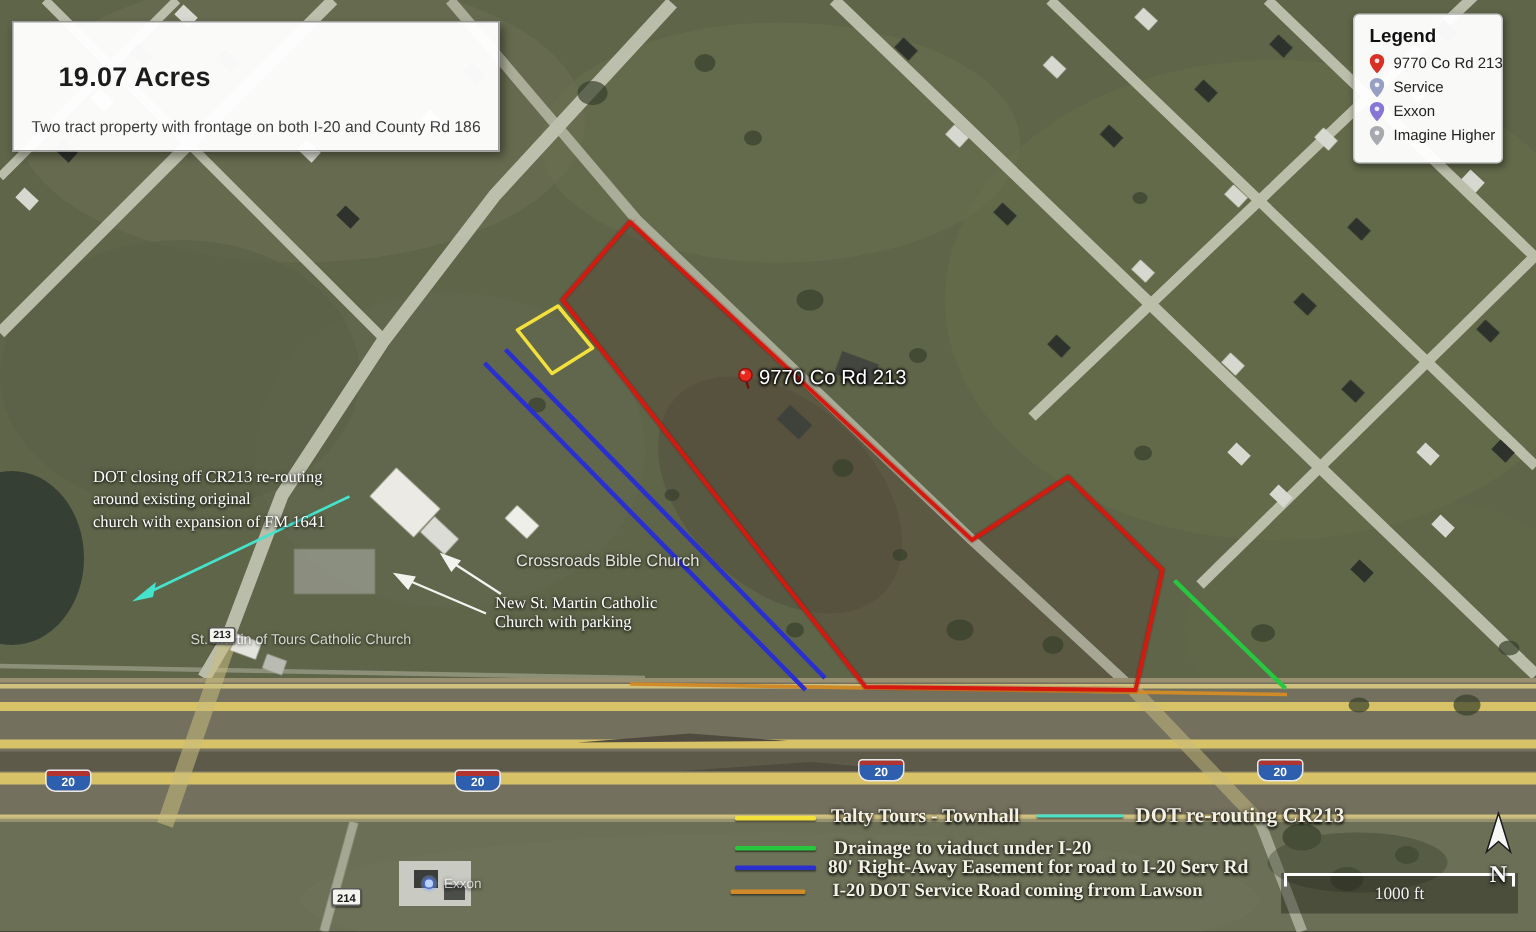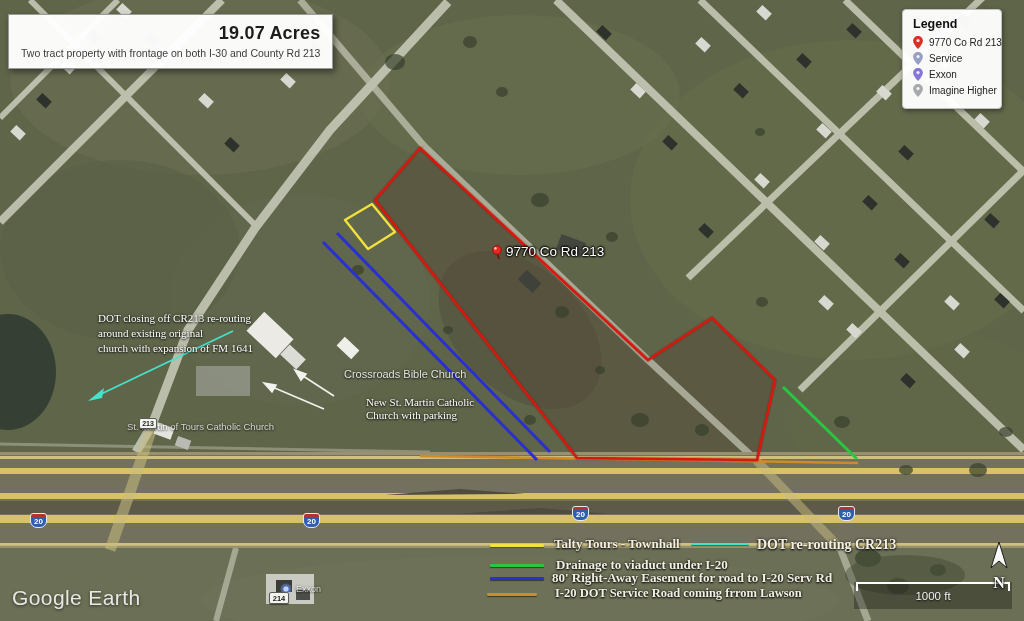--- a/index.html
+++ b/index.html
@@ -5,63 +5,63 @@
   html,body{margin:0;padding:0;background:#222;}
   #stage{position:relative;width:1024px;height:621px;overflow:hidden;
          font-family:"Liberation Sans",sans-serif;background:#5f6549;}
   #stage *{box-sizing:border-box;}
   .abs{position:absolute;}
 
   
   .title-box{left:8px;top:14px;background:rgba(255,255,255,.97);
     border:1px solid #9a9a9a;box-shadow:2px 3px 6px rgba(0,0,0,.45);
     padding:8px 12px 9px 12px;white-space:nowrap;}
-  .title-box h1{margin:0;font-size:18px;line-height:20px;color:#1c1c1c;font-weight:bold;letter-spacing:.2px;text-align:right;}
+  .title-box h1{margin:18px;font-size:18px;line-height:20px;color:#1c1c1c;font-weight:bold;letter-spacing:.2px;}
   .title-box p{margin:4px 0 0 0;font-size:10.5px;color:#3c3c3c;}
 
   
   .legend-box{left:902px;top:9px;width:100px;background:rgba(255,255,255,.96);
     border-radius:4px;border:1px solid #c2c2c2;box-shadow:1px 2px 5px rgba(0,0,0,.4);
     padding:7px 8px 8px 10px;}
   .legend-box h2{margin:0 0 5px 0;font-size:12.5px;color:#111;}
   .legend-row{display:flex;align-items:center;gap:6px;margin:3px 0;}
   .legend-row span{font-size:10px;color:#222;white-space:nowrap;}
   .legend-row svg{flex:0 0 auto;}
 
   
   .maplabel{color:#fff;text-shadow:0 1px 2px rgba(0,0,0,.9),0 0 3px rgba(0,0,0,.7);white-space:nowrap;}
-  .serifnote{font-family:"Liberation Serif",serif;margin-left:36px;}
+  .serifnote{font-family:"Liberation Serif",serif;}
   .pin-label{font-size:13.5px;font-weight:500;
     text-shadow:-1px 0 2px #000,1px 0 2px #000,0 -1px 2px #000,0 1px 2px #000;}
   .faint{opacity:.82;}
   .fainter{opacity:.72;}
 
   
   .anno-label{font-family:"Liberation Serif",serif;font-weight:600;font-size:13px;
     color:#f3f0e4;text-shadow:0 1px 2px #000,0 0 3px rgba(0,0,0,.8);white-space:nowrap;}
   .anno-label.small{font-size:14px;}
   .anno-swatch{height:3px;border-radius:1px;box-shadow:0 1px 1px rgba(0,0,0,.5);}
 
   
-  .i20-shield{width:17px;height:15px;border:1px solid #e9e9e9;border-radius:3px 3px 7px 7px;
+  .i20-shield{width:31px;height:15px;border:1px solid #e9e9e9;border-radius:3px 3px 7px 7px;
     background:linear-gradient(#b23430 0,#b23430 24%,#2d5fae 24%);
     color:#fff;font-size:8px;font-weight:bold;display:flex;align-items:flex-end;
     justify-content:center;padding-bottom:1px;line-height:9px;}
   .white-shield{background:#f4f4ef;border:1px solid #5a5a5a;border-radius:2px;
     color:#1a1a1a;font-weight:bold;display:flex;align-items:center;justify-content:center;
     box-shadow:0 1px 1px rgba(0,0,0,.4);}
 
   
   .ge-watermark{left:12px;top:586px;font-size:21px;color:#e6e8e4;letter-spacing:.4px;
     text-shadow:0 1px 3px rgba(0,0,0,.6);font-weight:500;}
   .scale-bar{left:854px;top:582px;width:158px;height:27px;background:rgba(25,25,22,.38);}
   .scale-line{position:absolute;left:2px;right:2px;top:0;height:2px;background:#fff;}
   .scale-tick{position:absolute;top:0;width:2px;height:9px;background:#fff;}
   .scale-text{position:absolute;left:0;right:0;top:8px;text-align:center;font-size:11.5px;
-    color:#f2f2f2;text-shadow:0 1px 2px #000;}
+    color:#f2f2f2;text-shadow:0 1px 2px #000;font-family:Liberation Serif, serif;}
   .north-wrap{left:984px;top:541px;width:30px;text-align:center;}
   .north-n{font-family:"Liberation Serif",serif;font-size:16px;font-weight:bold;color:#fafafa;
     text-shadow:0 1px 3px #000,0 0 2px #000;display:block;margin-top:-3px;}
 </style>
 </head>
 <body>
 
 <div id="stage">
 
   <svg class="abs" width="1024" height="621" viewBox="0 0 1024 621" style="left:0;top:0;">
@@ -262,40 +262,40 @@
   <div class="abs i20-shield" style="left:303px;top:513px;">
     <span>20</span>
     </div>
   <div class="abs i20-shield" style="left:572px;top:506px;">
     <span>20</span>
     </div>
   <div class="abs i20-shield" style="left:838px;top:506px;">
     <span>20</span>
     </div>
   <div class="abs white-shield" style="left:139px;top:418px;width:18px;height:11px;font-size:7px;">213</div>
-  <div class="abs white-shield" style="left:221px;top:592px;width:20px;height:12px;font-size:7.5px;margin-left:48px;">214</div>
+  <div class="abs white-shield" style="left:221px;top:592px;width:20px;height:12px;font-size:7.5px;">214</div>
 
   <div class="abs anno-swatch" style="left:490px;top:544px;width:54px;background:#f2e03c;"></div>
   <div class="abs anno-label" style="left:554px;top:536px;">Talty Tours - Townhall</div>
 
   <div class="abs anno-swatch" style="left:691px;top:543px;width:58px;height:2px;background:#45e2cc;"></div>
   <div class="abs anno-label small" style="left:757px;top:537px;">DOT re-routing CR213</div>
 
   <div class="abs anno-swatch" style="left:490px;top:564px;width:54px;background:#27c840;"></div>
   <div class="abs anno-label" style="left:556px;top:557px;">Drainage to viaduct under I-20</div>
 
   <div class="abs anno-swatch" style="left:490px;top:577px;width:54px;background:#2a2fd0;"></div>
   <div class="abs anno-label" style="left:552px;top:570px;text-align:right;">80' Right-Away Easement for road to I-20 Serv Rd</div>
 
   <div class="abs anno-swatch" style="left:487px;top:593px;width:50px;height:2.5px;background:#d08a28;"></div>
   <div class="abs anno-label" style="left:544px;top:586px;font-size:12.5px;padding-left:11px;">I-20 DOT Service Road coming frrom Lawson</div>
 
   <div class="abs title-box">
     <h1>19.07 Acres</h1>
-    <p>Two tract property with frontage on both I-30 and County Rd 213</p>
+    <p>Two tract property with frontage on both I-20 and County Rd 186</p>
   </div>
 
   <div class="abs legend-box">
     <h2>Legend</h2>
     <div class="legend-row">
       <svg width="10" height="13" viewBox="0 0 12 16">
         <path d="M6 0C2.7 0 0 2.6 0 5.8 0 10 6 16 6 16s6-6 6-10.2C12 2.6 9.3 0 6 0z" fill="#d93025"></path>
         <circle cx="6" cy="5.6" r="2" fill="#fff" opacity=".85"></circle>
         </svg>
       <span>9770 Co Rd 213</span>
@@ -316,21 +316,20 @@
     </div>
     <div class="legend-row">
       <svg width="10" height="13" viewBox="0 0 12 16">
         <path d="M6 0C2.7 0 0 2.6 0 5.8 0 10 6 16 6 16s6-6 6-10.2C12 2.6 9.3 0 6 0z" fill="#a6a9ad"></path>
         <circle cx="6" cy="5.6" r="2" fill="#fff" opacity=".85"></circle>
         </svg>
       <span>Imagine Higher</span>
     </div>
   </div>
 
-  <div class="abs ge-watermark">Google Earth</div>
 
   <div class="abs scale-bar">
     <div class="scale-line"></div>
     <div class="scale-tick" style="left:2px;"></div>
     <div class="scale-tick" style="right:2px;"></div>
     <div class="scale-text">1000 ft</div>
   </div>
 
   <div class="abs north-wrap">
     <svg width="30" height="32" viewBox="0 0 30 32">

